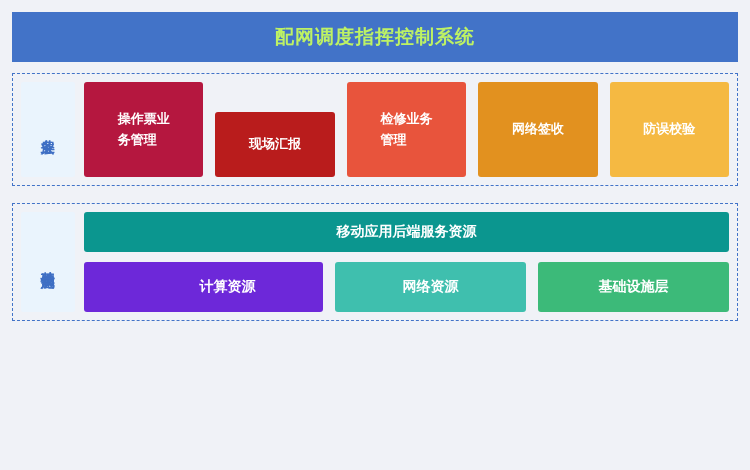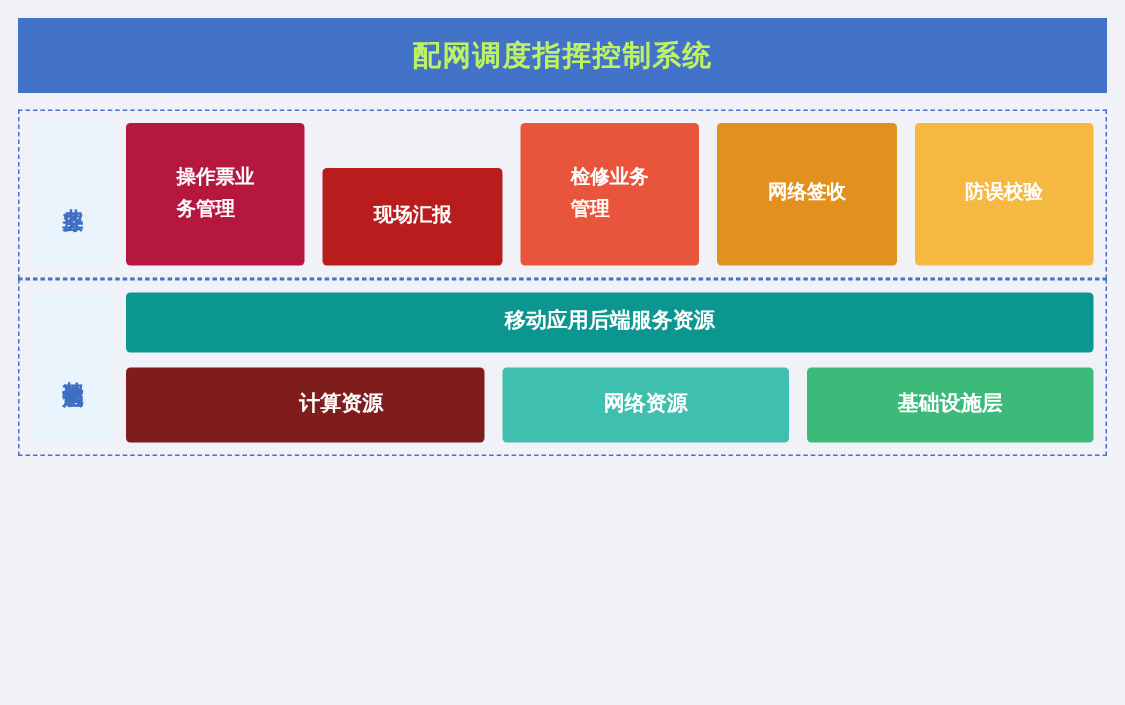--- a/index.html
+++ b/index.html
@@ -34,20 +34,21 @@
     font-size: 19px;
     font-weight: bold;
     letter-spacing: 1px;
   }
 
   
   .layers {
     margin-top: 11px;
     display: flex;
     flex-direction: column;
+    gap: 17px;
   }
   .layer {
     border: 1px dashed #4273c8;
     background: #f0f2f7;
     display: flex;
     align-items: stretch;
     padding: 8px;
     box-sizing: border-box;
   }
   .layer-business { height: 113px; }
@@ -165,21 +166,21 @@
 
     <div class="layer layer-infra" style="border-color: rgb(66, 115, 200);">
       <div class="layer-label" style="background: rgb(234, 244, 253);">
         <span style="color: rgb(63, 111, 196);">基础设施层</span>
       </div>
       <div class="layer-body infra-body">
         <div class="card infra-wide center" style="background: rgb(11, 150, 143);">
           <span class="card-text">移动应用后端服务资源</span>
         </div>
         <div class="infra-row">
-          <div class="card infra-card center" style="background: #7f1d1d; padding-left: 48px;">
+          <div class="card infra-card center" style="background: #6d28d9; padding-left: 48px;">
             <span class="card-text">计算资源</span>
           </div>
           <div class="card infra-card center" style="background: rgb(63, 191, 174);">
             <span class="card-text">网络资源</span>
           </div>
           <div class="card infra-card center" style="background: rgb(60, 186, 121);">
             <span class="card-text">基础设施层</span>
           </div>
         </div>
       </div>

